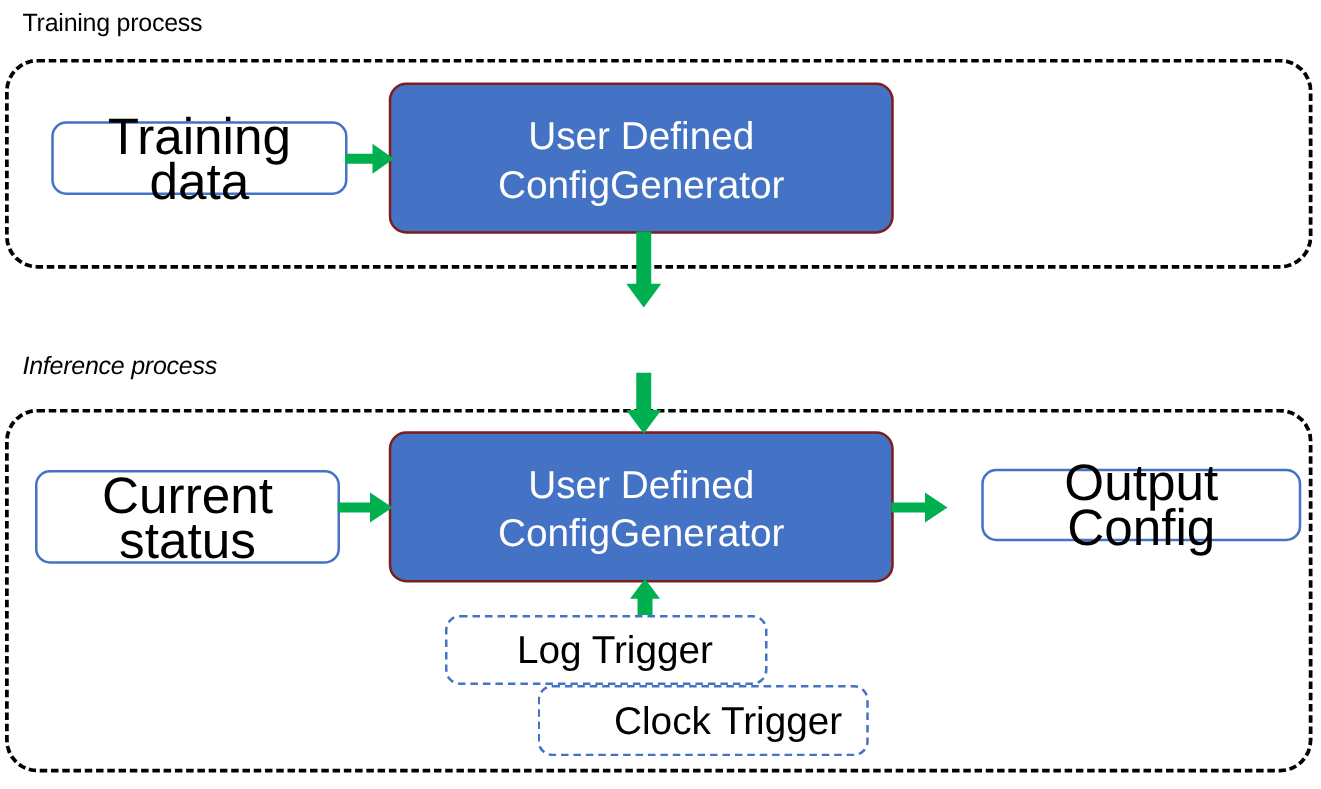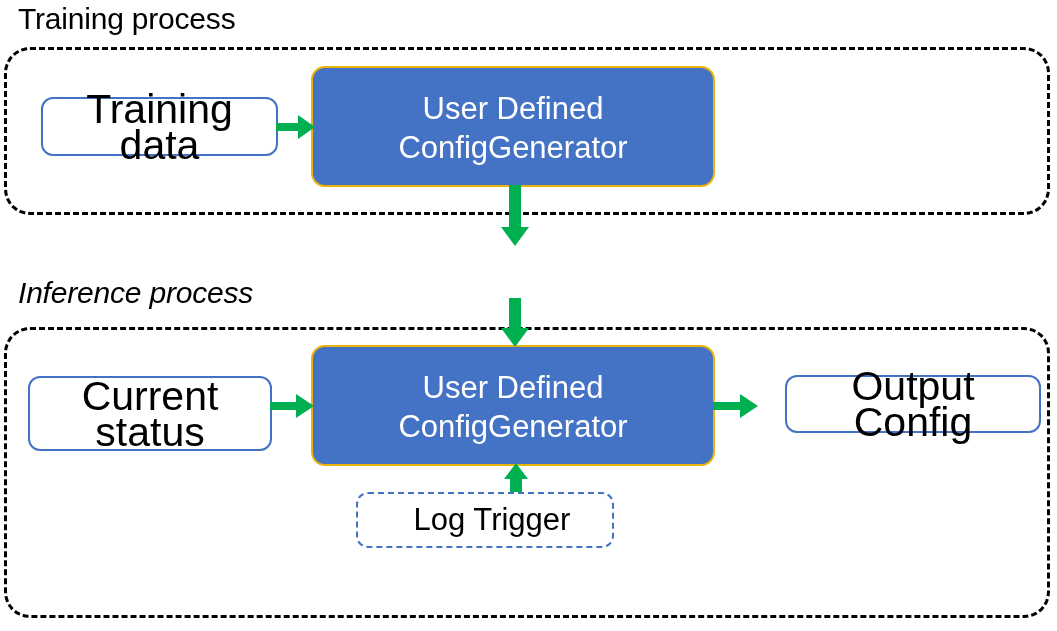--- a/index.html
+++ b/index.html
@@ -17,21 +17,21 @@
     width: 1057px;
     height: 631px;
     background: #ffffff;
     overflow: hidden;
   }
 
   
   .section-caption {
     position: absolute;
     font-family: "Liberation Sans", sans-serif;
-    font-size: 30px;
+    font-size: 20px;
     line-height: 34px;
     color: #000000;
     white-space: nowrap;
     letter-spacing: -0.2px;
   }
   #caption-training { left: 18px; top: 2px; }
   #caption-inference { left: 18px; top: 276px; font-style: italic; }
 
   
   .process-container {
@@ -71,21 +71,21 @@
     background: #ffffff;
     border: 2px solid #4472C4;
     border-radius: 12px;
     font-size: 41px;
     line-height: 36px;
   }
 
   
   .node-primary {
     background: #4472C4;
-    border: 2px solid #eab308;
+    border: 2px solid #7f1d1d;
     border-radius: 14px;
     color: #ffffff;
     font-size: 31px;
     line-height: 39px;
     padding-top: 2px;
   }
 
   
   .node-trigger {
     background: #ffffff;
@@ -199,14 +199,17 @@
   <div class="arrow" id="arrow-trigger-to-infer">
     <svg width="26" height="34" viewBox="0 0 26 34">
       <path d="M13 0 L25 16 H19 V34 H7 V16 H1 Z" fill="#00B050"></path>
     </svg>
   </div>
 
   <div class="node node-trigger" id="node-log-trigger">
     <span class="node-label">Log Trigger</span>
   </div>
 
+  <div class="node node-trigger" id="node-clock-trigger">
+    <span class="node-label">Clock Trigger</span>
+  </div>
 
 </div>
 
 </body></html>

